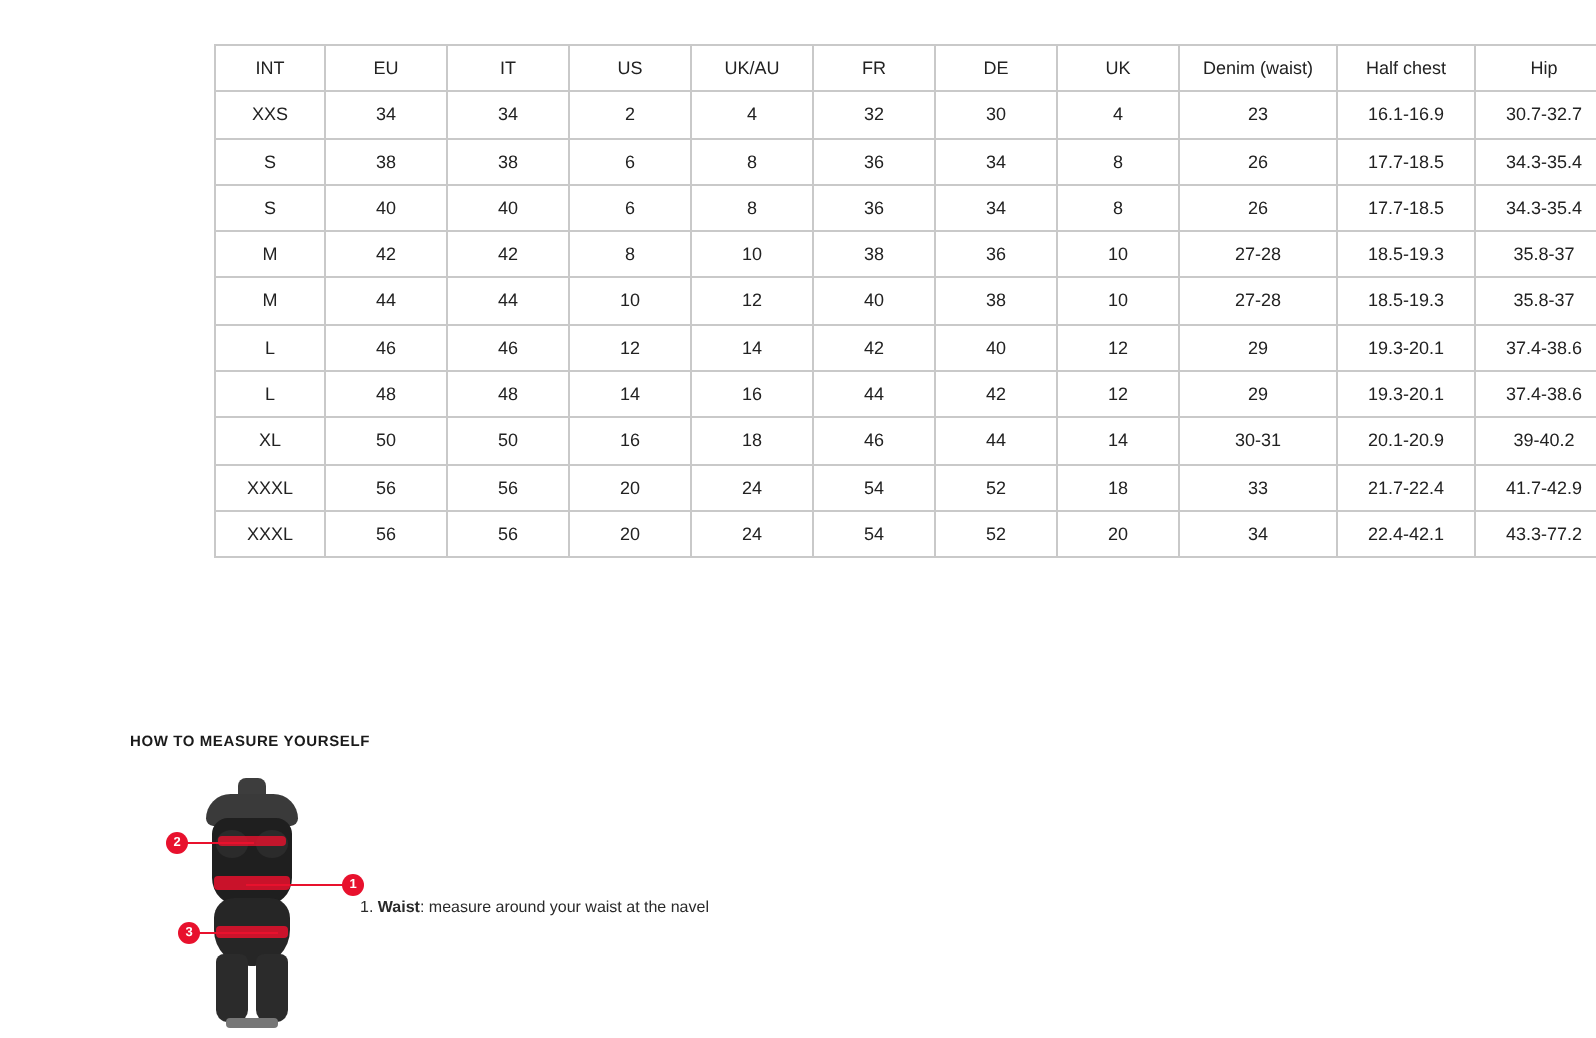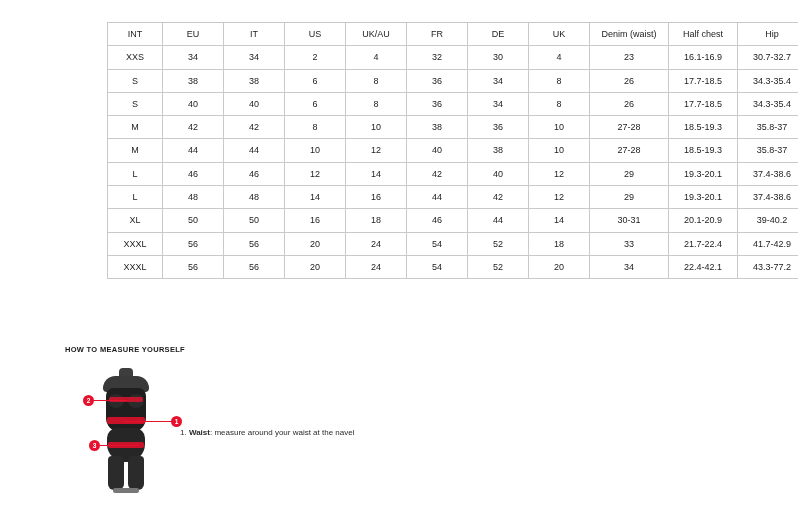--- a/index.html
+++ b/index.html
@@ -50,21 +50,21 @@
   col.c-fr    { width: 61px; }
   col.c-de    { width: 61px; }
   col.c-uk    { width: 61px; }
   col.c-denim { width: 79px; }
   col.c-half  { width: 69px; }
   col.c-hip   { width: 69px; }
 
   .measure-section {
     position: absolute;
     left: 65px;
-    top: 345px;
+    top: 366px;
     width: 670px;
   }
   .measure-title {
     font-size: 7.5px;
     font-weight: bold;
     letter-spacing: 0.3px;
     color: #1a1a1a;
     margin-bottom: 14px;
   }
   .measure-body {

